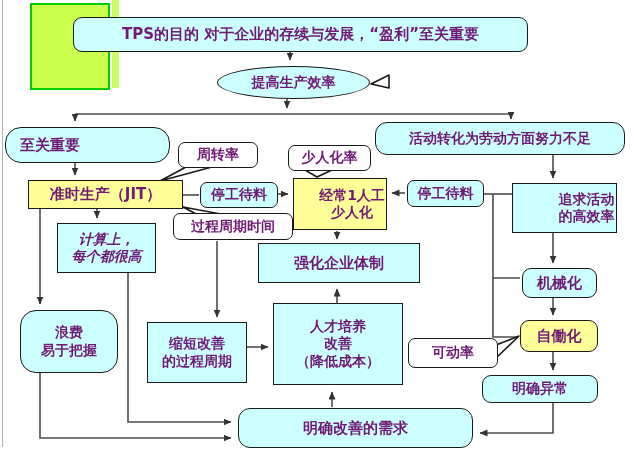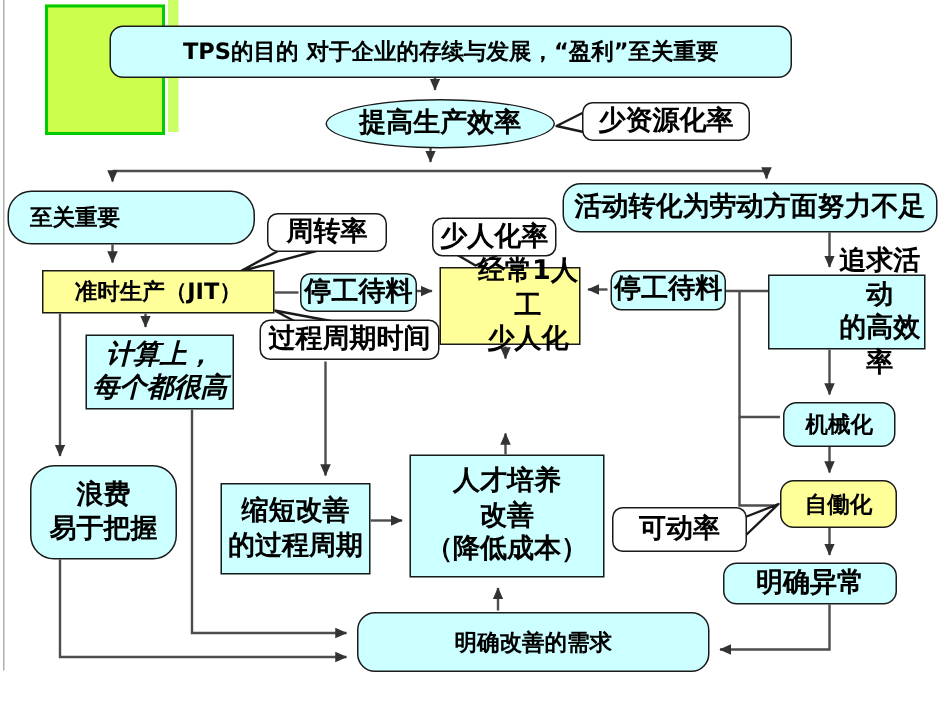--- a/index.html
+++ b/index.html
@@ -1,23 +1,23 @@
 <!DOCTYPE html>
 <html><head>
 <meta charset="utf-8">
 <style>
   html,body{margin:0;padding:0;background:#fff;}
   #slide{
     position:relative;width:634px;height:476px;background:#ffffff;overflow:hidden;
-    font-family:"DejaVu Sans",sans-serif;font-weight:bold;color:#000000;
+    font-family:"DejaVu Sans",sans-serif;font-weight:bold;color:#701a75;
   }
   .node{
     position:absolute;display:flex;align-items:center;justify-content:center;
     text-align:center;white-space:pre-line;box-sizing:border-box;
-    line-height:1.25;font-size:18px;z-index:2;
+    line-height:1.25;font-size:14px;z-index:2;
   }
   .cyan{background:#ccffff;border:1.6px solid #1a1a1a;}
   .yellow{background:#ffff99;border:1.6px solid #1a1a1a;}
   .white{background:#ffffff;border:1.6px solid #1a1a1a;}
   .r7{border-radius:7px;}
   .r9{border-radius:9px;}
   .r12{border-radius:12px;}
   .r16{border-radius:16px;}
   .ellipse{border-radius:50%;}
   .leftalign{justify-content:flex-start;text-align:left;padding-left:14px;}
@@ -73,38 +73,38 @@
       <polygon points="186,167 160,181 212,167"></polygon>
       <polygon points="305,170 317,177 332,170"></polygon>
       <polygon points="198,215 183,207 226,215"></polygon>
       <polygon points="496,345 519,336 496,358"></polygon>
     </g>
   </svg>
 
   <div class="node cyan r9 fs15" style="left:73px;top:17px;width:455px;height:35px;">TPS的目的  对于企业的存续与发展，“盈利”至关重要</div>
 
   <div class="node cyan ellipse" style="left:217px;top:66px;width:153px;height:33px;">提高生产效率</div>
-  <div class="node white r7" style="left:388px;top:68px;width:112px;height:26px;">少资源化率</div>
 
   <div class="node cyan r16 fs15 leftalign" style="left:5px;top:127px;width:165px;height:36px;">至关重要</div>
   <div class="node cyan r12" style="left:375px;top:122px;width:250px;height:33px;">活动转化为劳动方面努力不足</div>
   <div class="node white r7" style="left:178px;top:142px;width:80px;height:26px;">周转率</div>
   <div class="node white r7" style="left:288px;top:145px;width:83px;height:26px;">少人化率</div>
 
   <div class="node yellow fs15" style="left:28px;top:180px;width:155px;height:29px;">准时生产（JIT）</div>
   <div class="node cyan r7" style="left:200px;top:182px;width:78px;height:26px;">停工待料</div>
   <div class="node yellow" style="left:293px;top:178px;width:94px;height:52px;padding-left:24px;">经常1人工
 少人化</div>
   <div class="node cyan r7" style="left:407px;top:180px;width:77px;height:27px;">停工待料</div>
   <div class="node cyan" style="left:512px;top:183px;width:105px;height:50px;padding-left:44px;">追求活动
 的高效率</div>
   <div class="node white r7" style="left:173px;top:213px;width:120px;height:27px;">过程周期时间</div>
 
   <div class="node cyan" style="left:57px;top:223px;width:99px;height:50px;font-style:italic;">计算上，
 每个都很高</div>
+  <div class="node cyan fs15" style="left:258px;top:243px;width:162px;height:40px;">强化企业体制</div>
   <div class="node cyan r9 fs15" style="left:522px;top:268px;width:75px;height:30px;text-align:right;">机械化</div>
 
   <div class="node cyan r16" style="left:20px;top:310px;width:98px;height:63px;">浪费
 易于把握</div>
   <div class="node cyan" style="left:147px;top:322px;width:100px;height:61px;">缩短改善
 的过程周期</div>
   <div class="node cyan" style="left:273px;top:303px;width:130px;height:82px;">人才培养
 改善
 （降低成本）</div>
   <div class="node white r7" style="left:408px;top:338px;width:90px;height:30px;">可动率</div>

